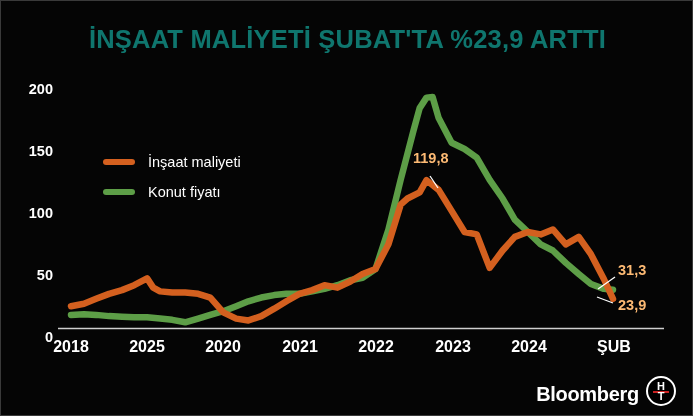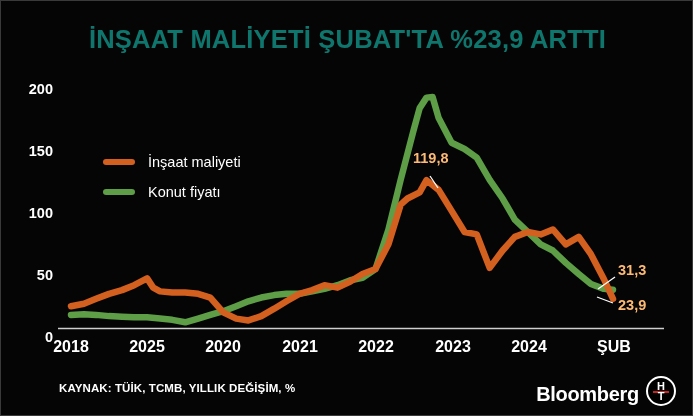--- a/index.html
+++ b/index.html
@@ -180,21 +180,20 @@
     <div class="xlabel" style="left:70px">2018</div>
     <div class="xlabel" style="left:146px">2025</div>
     <div class="xlabel" style="left:222px">2020</div>
     <div class="xlabel" style="left:299px">2021</div>
     <div class="xlabel" style="left:375px">2022</div>
     <div class="xlabel" style="left:452px">2023</div>
     <div class="xlabel" style="left:528px">2024</div>
     <div class="xlabel" style="left:613px">ŞUB</div>
   </div>
 
-  <div id="source">KAYNAK: TÜİK, TCMB, YILLIK DEĞİŞİM, %</div>
 
   <div id="brand">
     <span id="brand-word">Bloomberg</span>
     <span id="ht-logo">
       <span class="ht-letter" id="ht-h">H</span>
       <span id="ht-bar"></span>
       <span class="ht-letter" id="ht-t">T</span>
     </span>
   </div>
 

